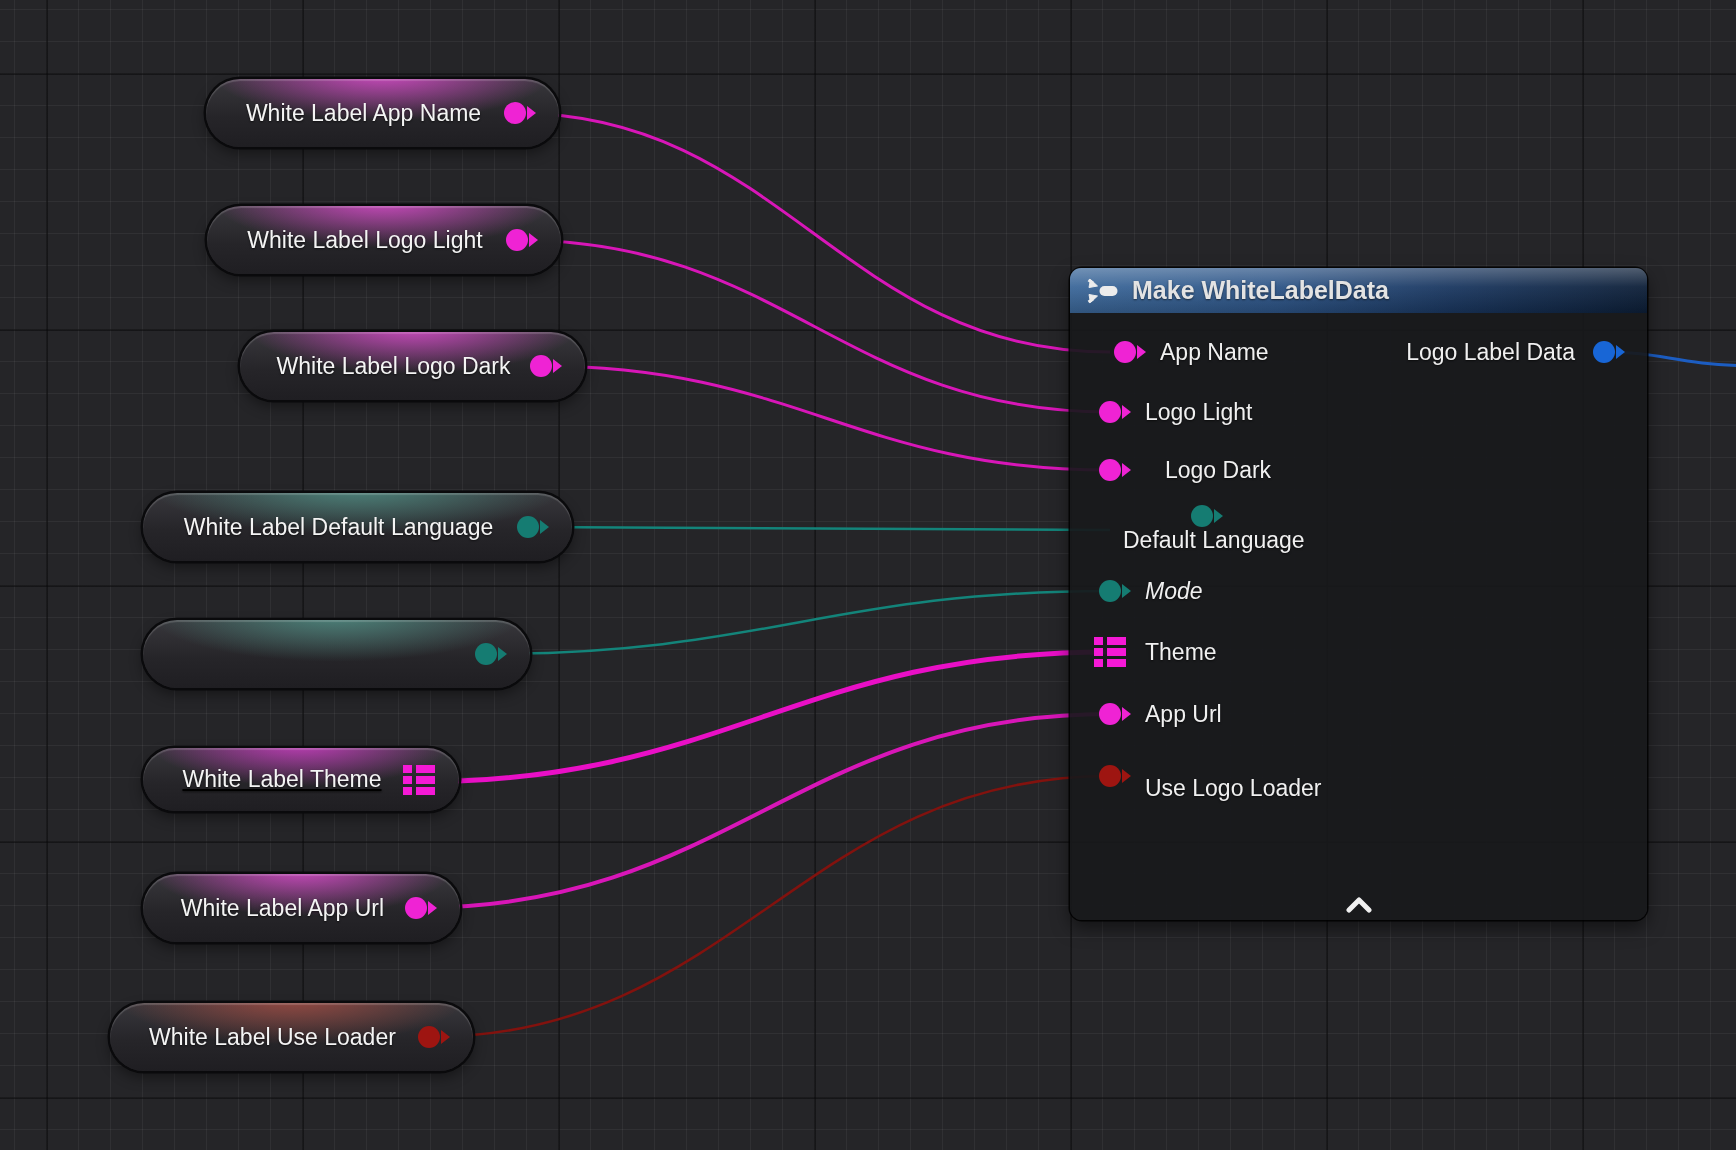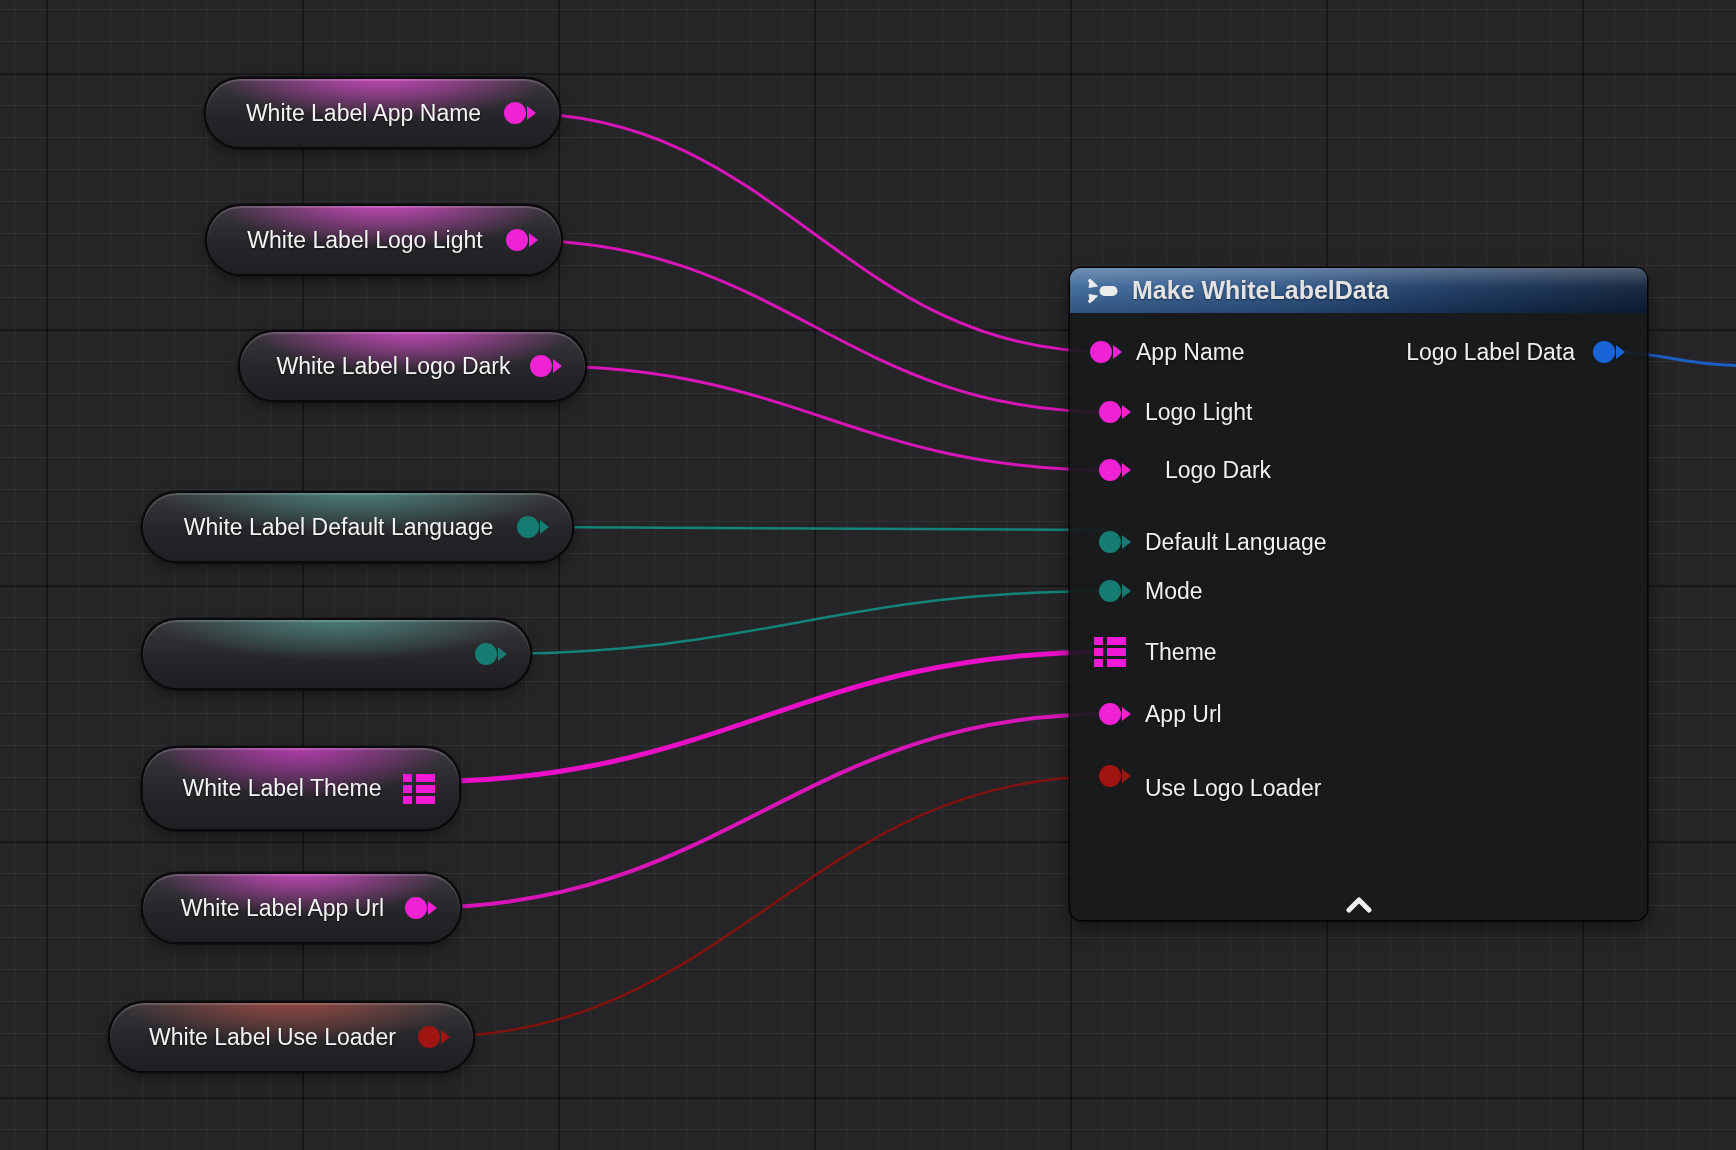--- a/index.html
+++ b/index.html
@@ -81,21 +81,21 @@
         <span class="label">White Label Logo Dark</span>
         <span class="pin-dot"></span>
       </div>
       <div class="pill" style="left: 143px; top: 493px; width: 429px; height: 68px; --glow: #4d867d; --pin: #157c72;">
         <span class="label">White Label Default Language</span>
         <span class="pin-dot"></span>
       </div>
       <div class="pill" style="left: 143px; top: 620px; width: 387px; height: 68px; --glow: #4d867d; --pin: #157c72;">
         <span class="pin-dot"></span>
       </div>
-      <div class="pill" style="left: 143px; top: 748px; width: 316px; height: 81px; --glow: #c23cba; --pin: #f519d6;">
+      <div class="pill" style="left: 143px; top: 748px; width: 316px; height: 63px; text-decoration: underline; --glow: #c23cba; --pin: #f519d6;">
         <span class="label">White Label Theme</span>
         <span class="struct-pin">
           <i></i>
           <i></i>
           <i></i>
           <i></i>
           <i></i>
           <i></i>
         </span>
       </div>
@@ -115,37 +115,37 @@
       <line x1="2.5" y1="3" x2="7" y2="6" stroke-width="3"></line>
       <polygon points="4.5,2.5 11.5,9 3,10.5"></polygon>
       <line x1="2.5" y1="25" x2="7" y2="22" stroke-width="3"></line>
       <polygon points="4.5,25.5 11.5,19 3,17.5"></polygon>
       <rect x="13.5" y="9" width="18" height="10" rx="5" stroke="none"></rect>
     </g>
   </svg>
           </span>
           <span class="make-title">Make WhiteLabelData</span>
         </div>
-        <div class="prow" style="top: 67px; left: 20px; --pin: #ef23d4;">
+        <div class="prow" style="top: 67px; left: 44px; --pin: #ef23d4;">
           <span class="rpin"></span>
           <span class="rlabel" style="margin-left: 24px;">App Name</span>
         </div>
         <div class="prow" style="top: 127px; left: 29px; --pin: #ef23d4;">
           <span class="rpin"></span>
           <span class="rlabel" style="margin-left: 24px;">Logo Light</span>
         </div>
         <div class="prow" style="top: 185px; left: 29px; gap: 20px; --pin: #ef23d4;">
           <span class="rpin"></span>
           <span class="rlabel" style="margin-left: 24px;">Logo Dark</span>
         </div>
-        <div class="prow" style="top: 257px; left: 29px; --pin: #157c72;">
+        <div class="prow" style="top: 237px; left: 29px; flex-direction: column; --pin: #157c72;">
           <span class="rpin"></span>
           <span class="rlabel" style="margin-left: 24px;">Default Language</span>
         </div>
-        <div class="prow" style="top: 306px; left: 29px; --pin: #157c72;">
+        <div class="prow" style="top: 306px; left: 29px; font-style: italic; --pin: #157c72;">
           <span class="rpin"></span>
           <span class="rlabel" style="margin-left: 24px;">Mode</span>
         </div>
         <div class="prow" style="top: 367px; left: 24px; --pin: #f519d6;">
           <span class="rstruct">
             <i></i>
             <i></i>
             <i></i>
             <i></i>
             <i></i>

